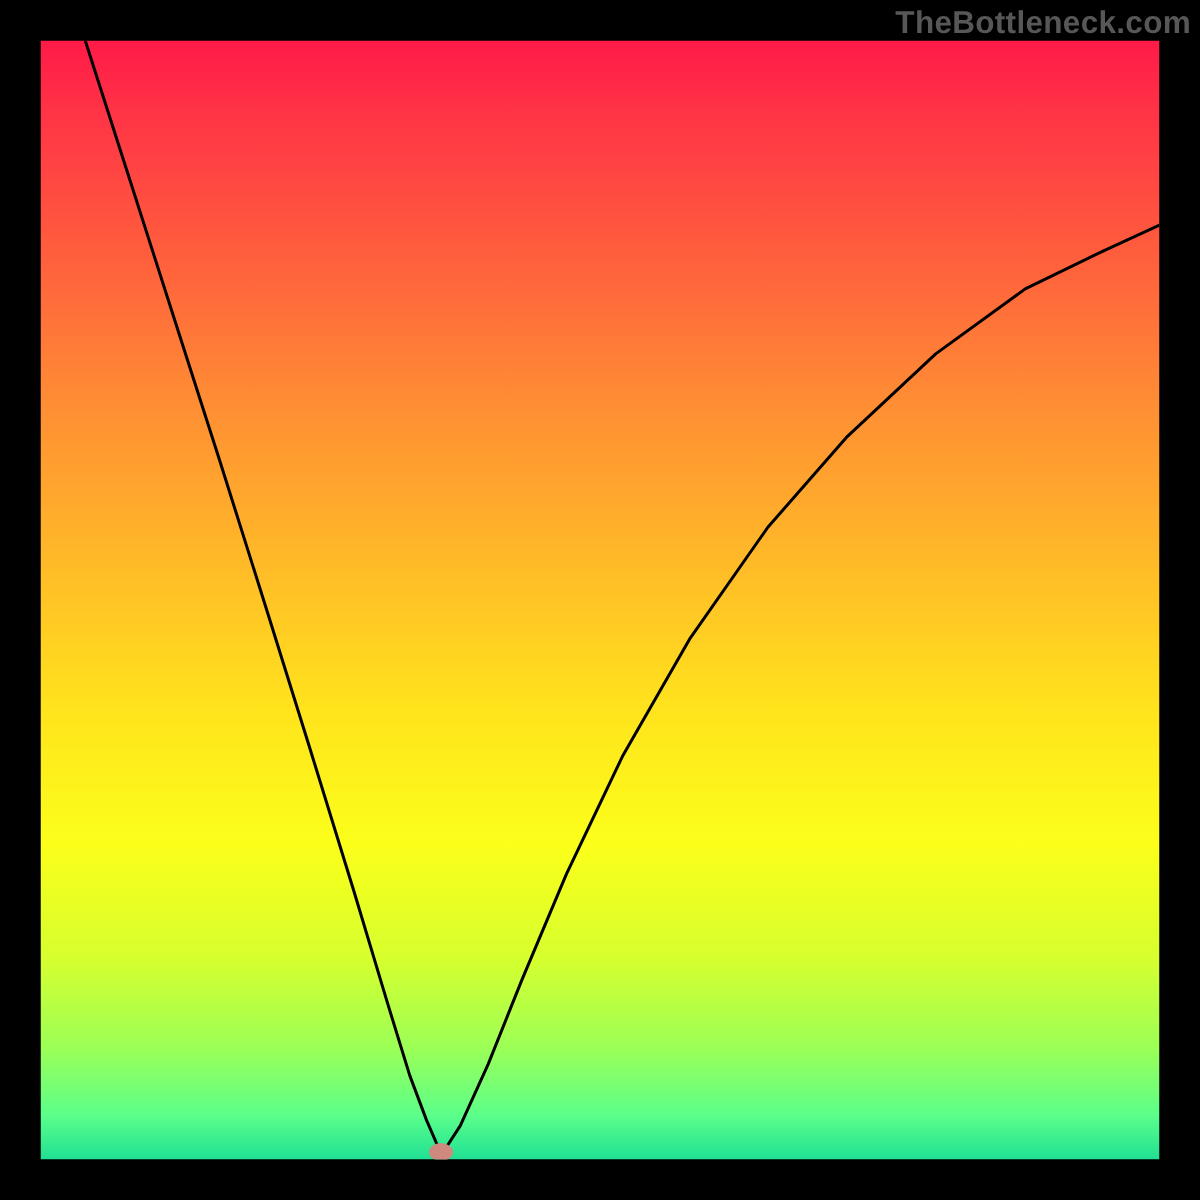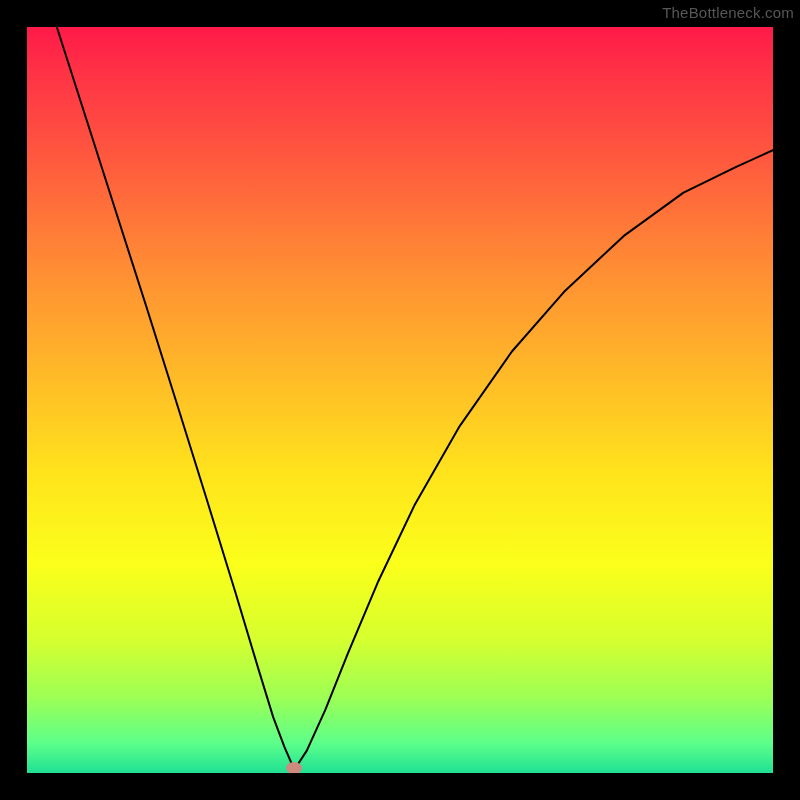--- a/index.html
+++ b/index.html
@@ -43,22 +43,22 @@
       #9cff56 90%,
       #5cff8a 96%,
       #20e094 100%
     );
   }
   .watermark {
     position: absolute;
     top: 4px;
     right: 6px;
     color: #575757;
-    font-size: 15px;
-    font-weight: 400;
+    font-size: 21px;
+    font-weight: 700;
     letter-spacing: 0.2px;
     user-select: none;
   }
   svg.curve {
     position: absolute;
     left: 0; top: 0;
     width: 100%;
     height: 100%;
   }
   .marker {

